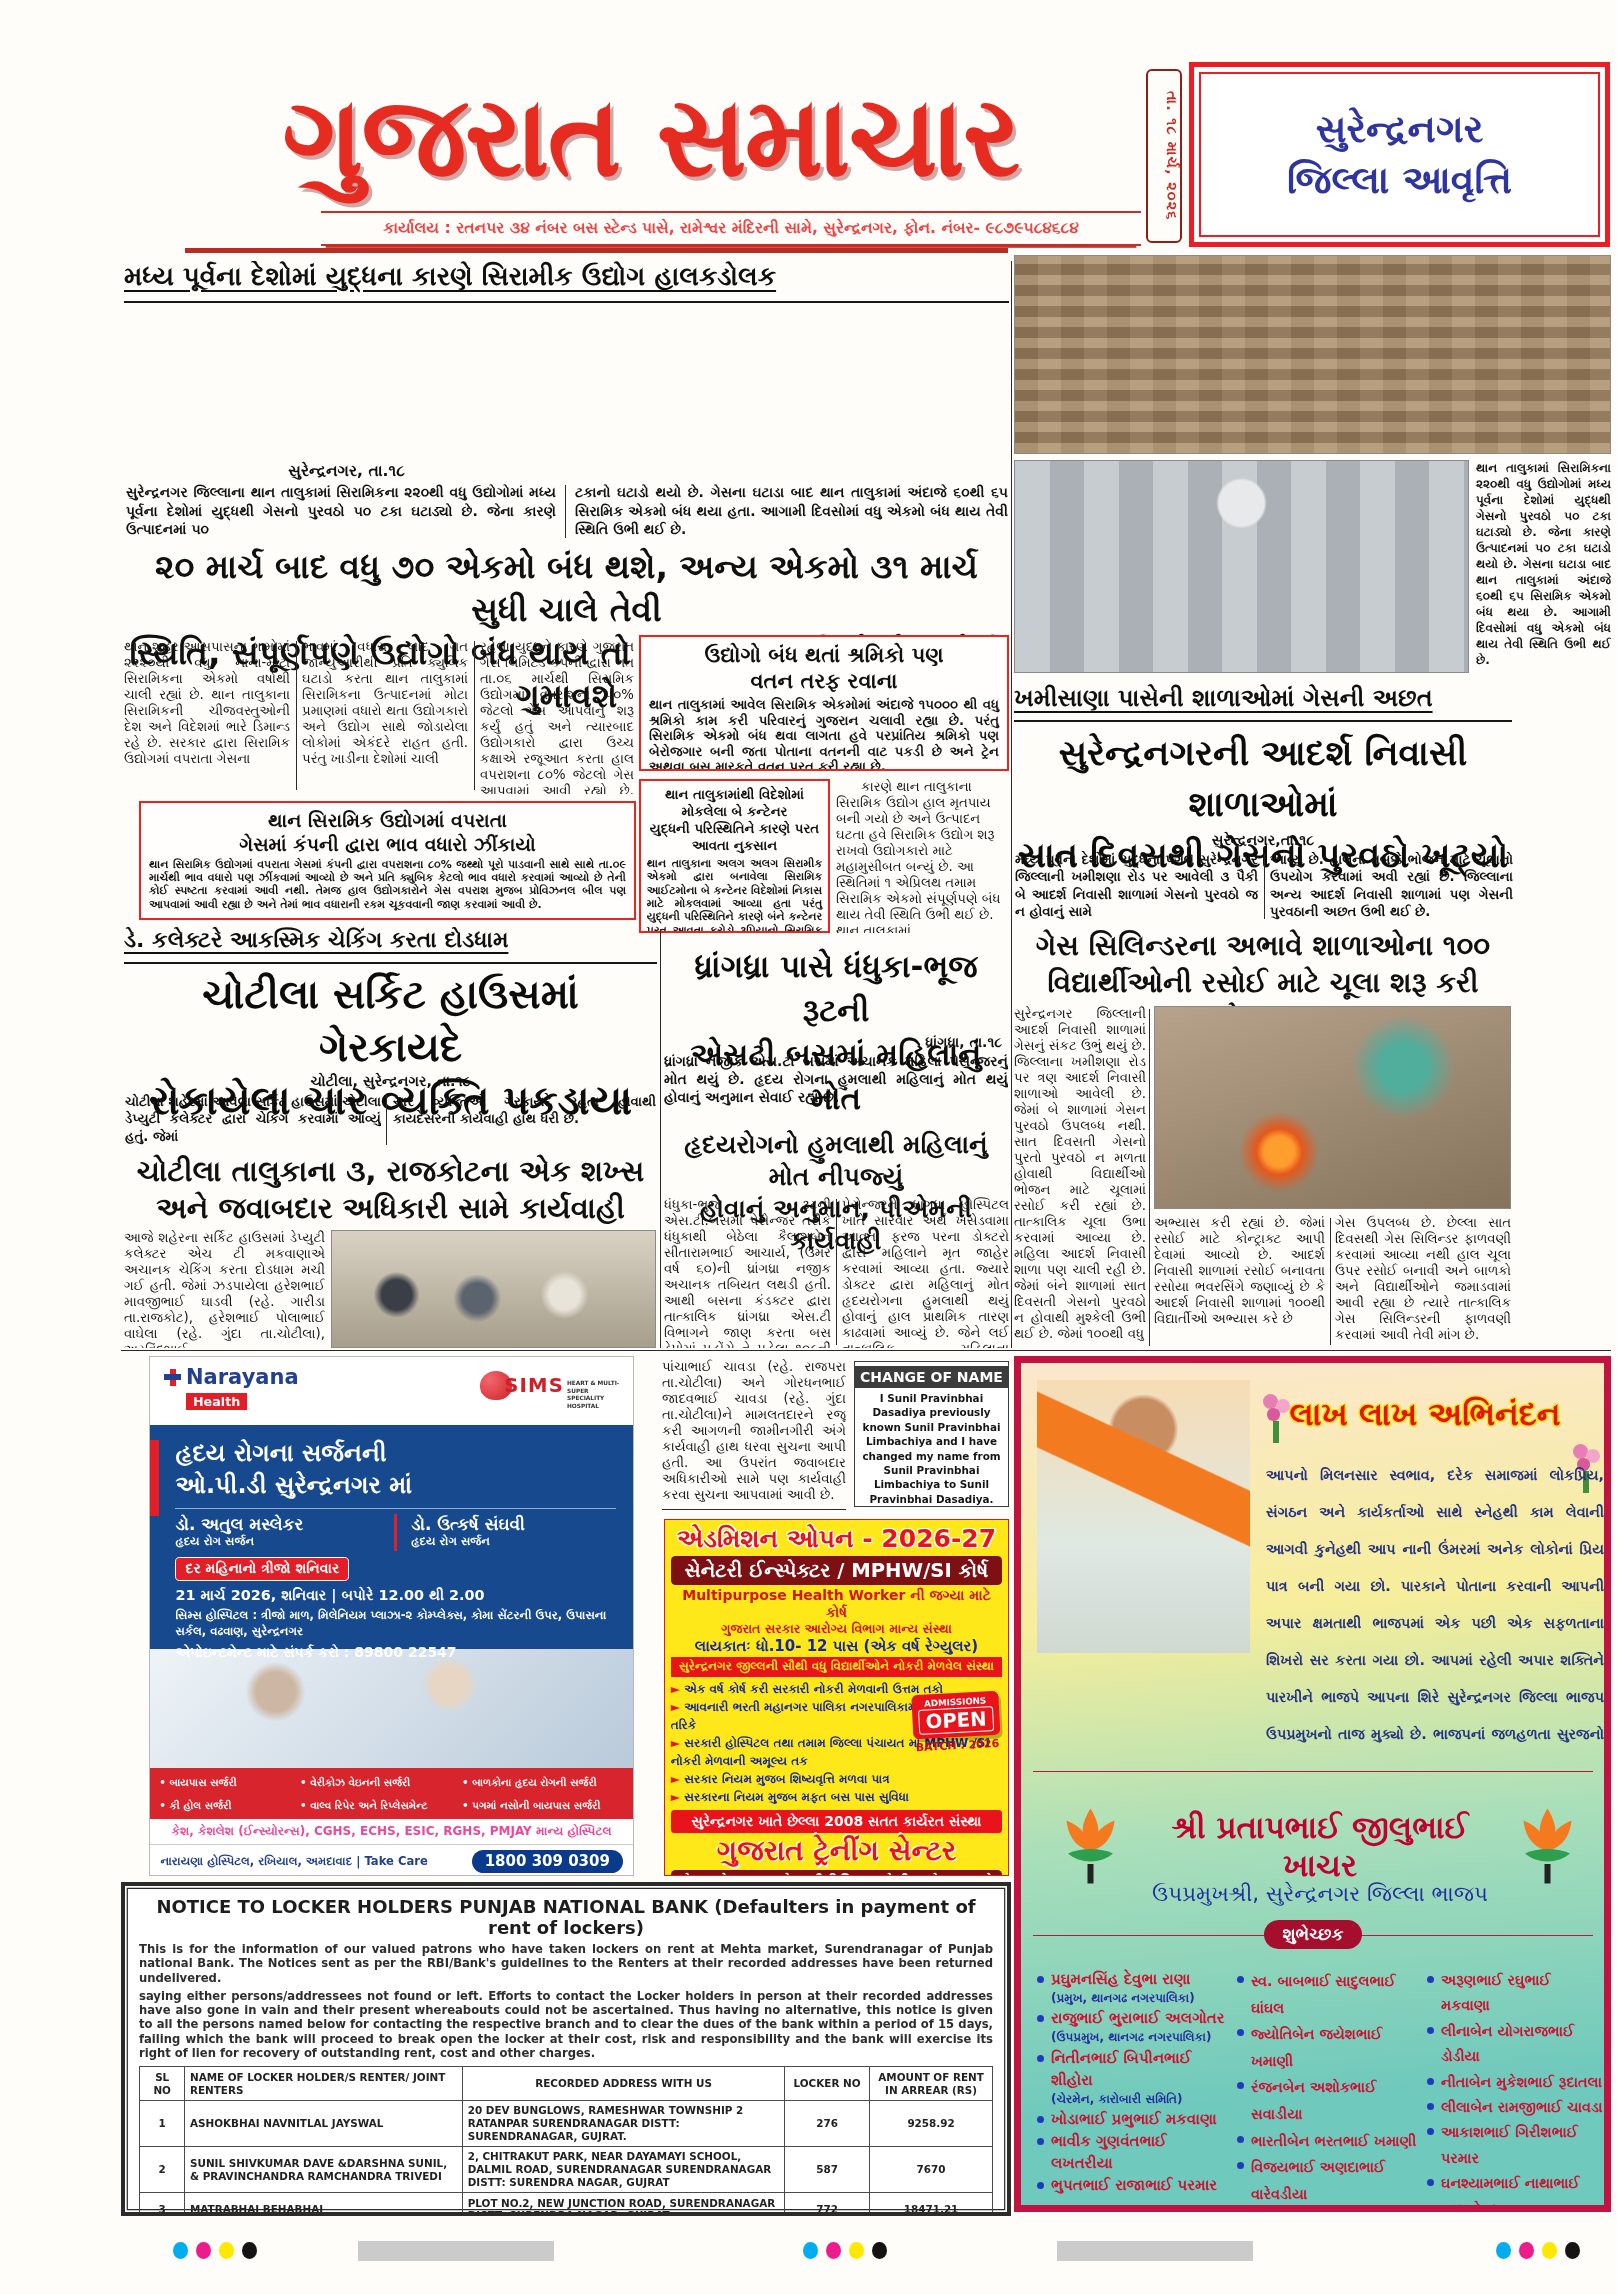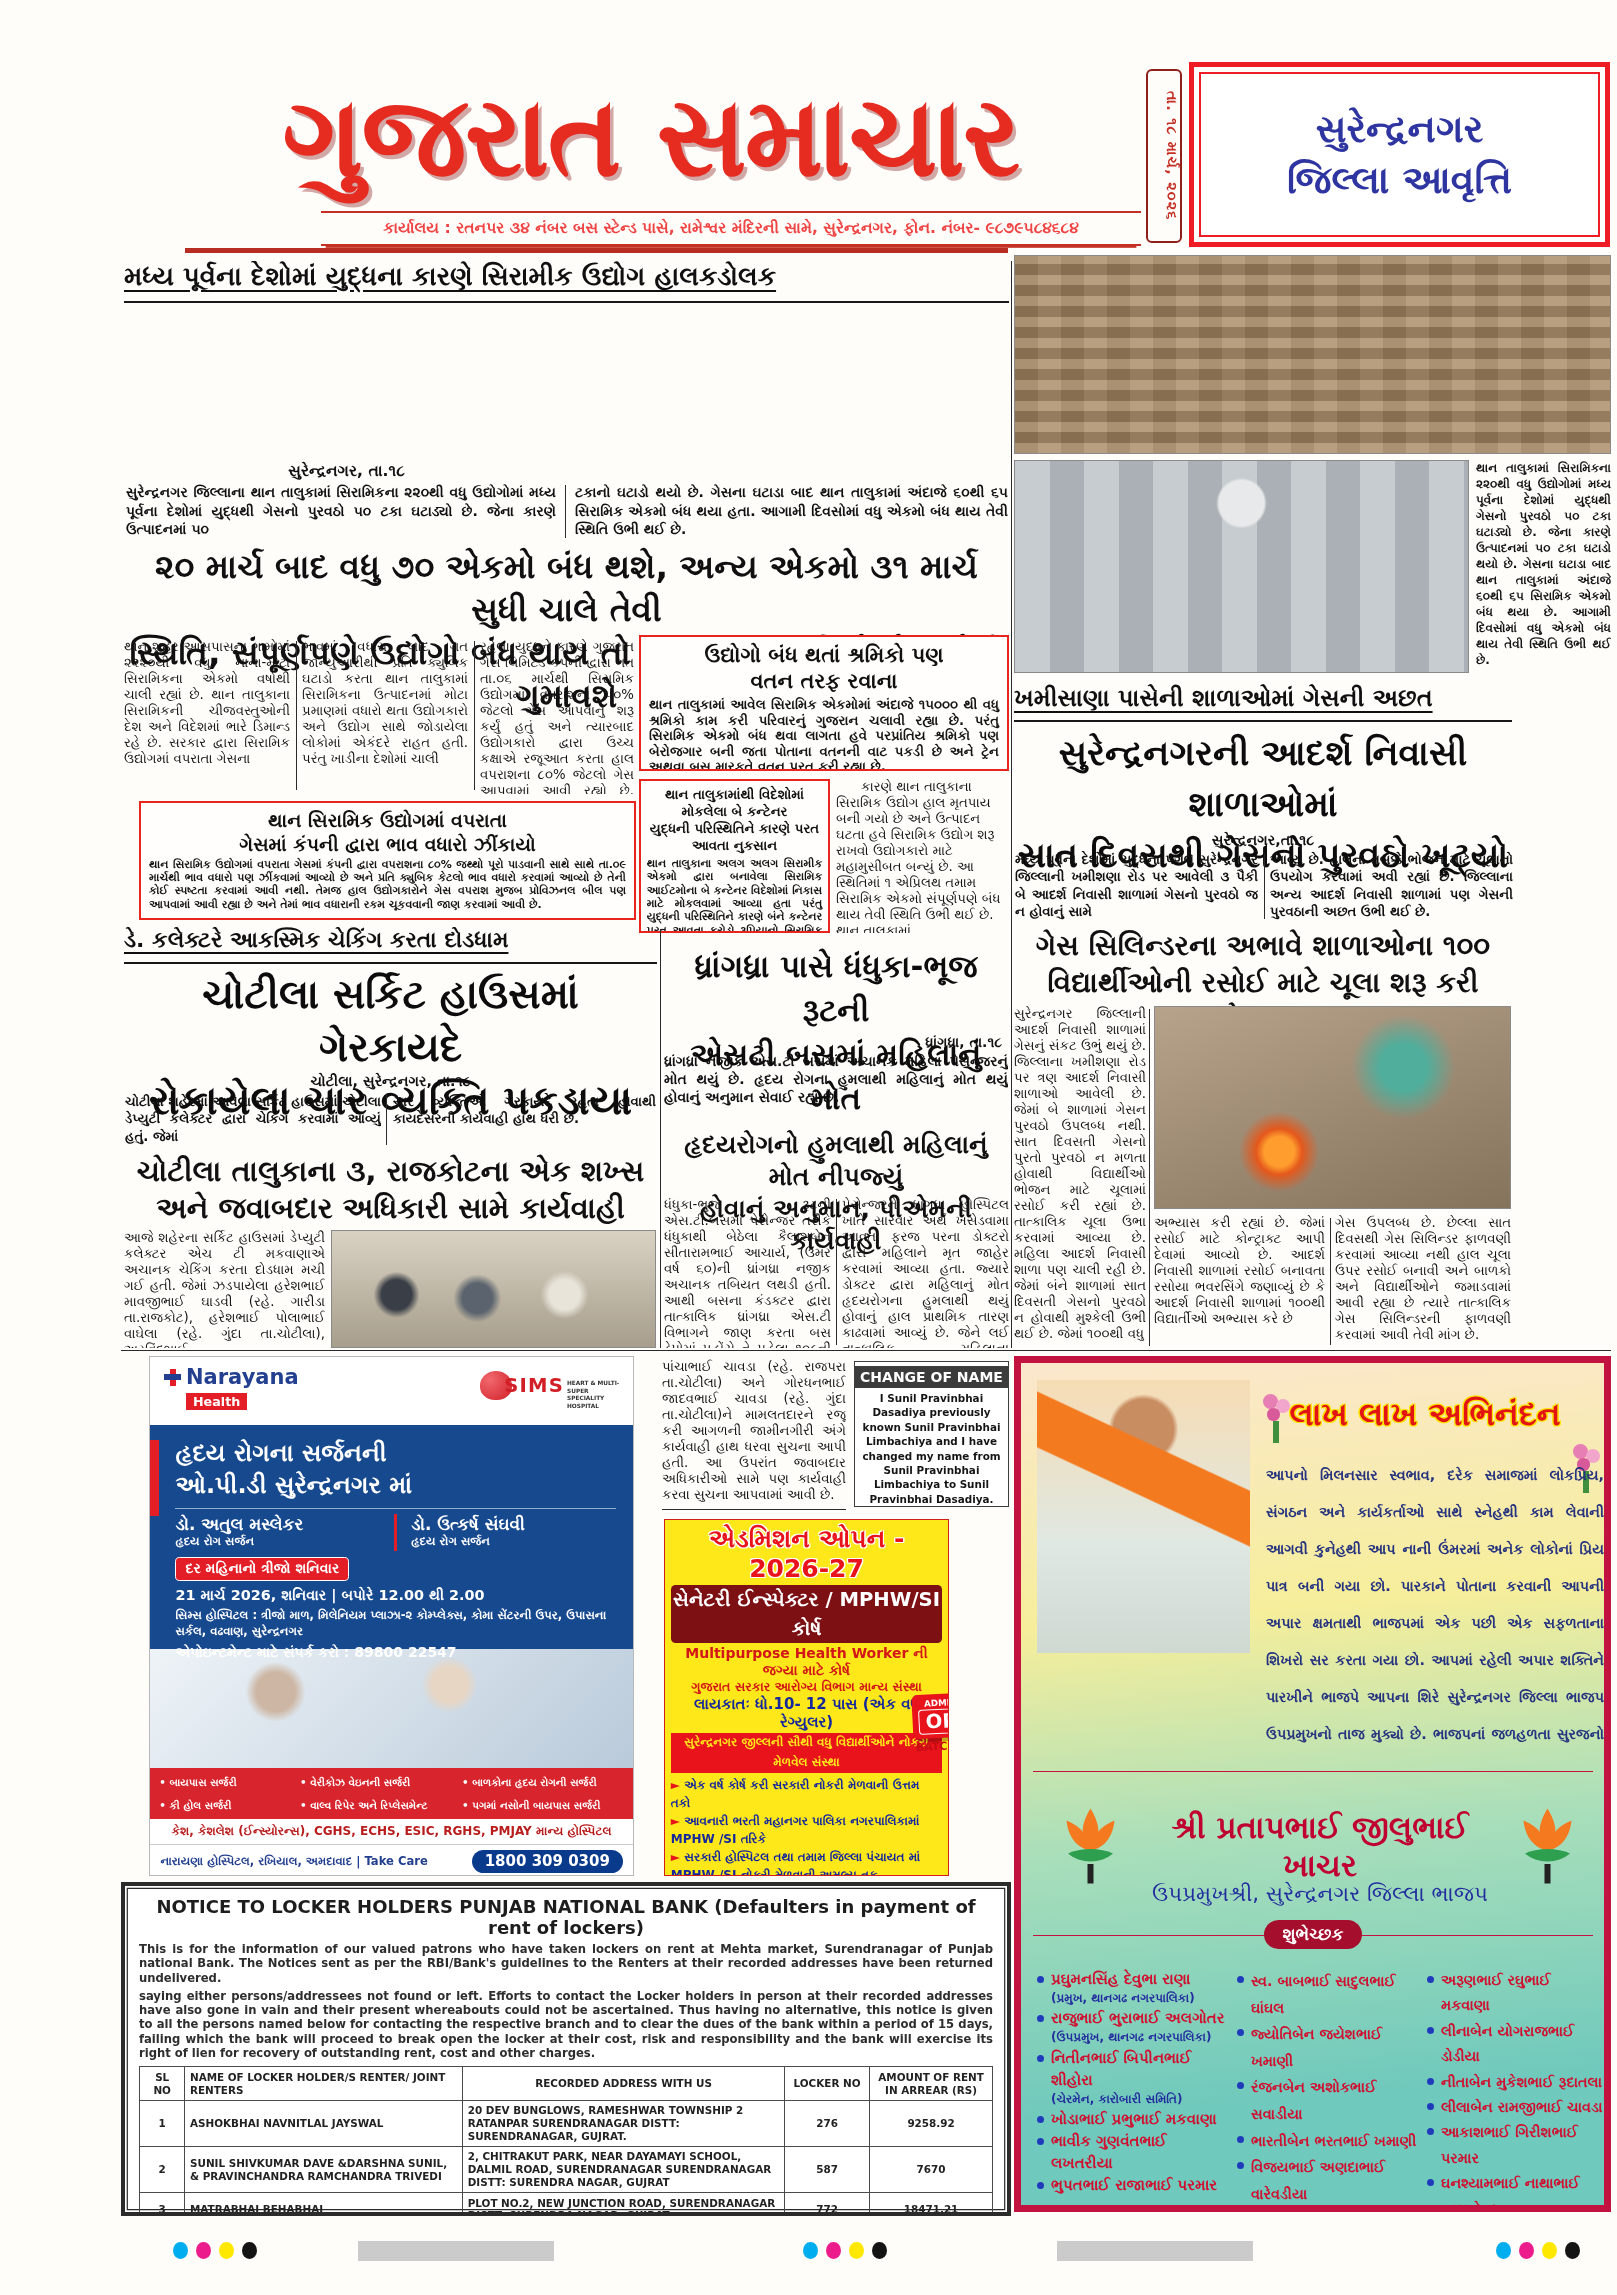--- a/index.html
+++ b/index.html
@@ -230,28 +230,28 @@
          linear-gradient(135deg,#eef3f7,#b9cada);"></div>
     <div class="redband" style="height:51px;display:grid;grid-template-columns:1fr 1.15fr 1.15fr;align-items:center;padding:2.3px 9.2px;box-sizing:border-box;">
 
     <div style="font-size:10.4px;font-weight:700;line-height:14px;">• <span>બાયપાસ સર્જરી</span></div>
         <div style="font-size:10.4px;font-weight:700;line-height:14px;">• <span>વેરીકોઝ વેઇનની સર્જરી</span></div>
         <div style="font-size:10.4px;font-weight:700;line-height:14px;">• <span>બાળકોના હૃદય રોગની સર્જરી</span></div>
         <div style="font-size:10.4px;font-weight:700;line-height:14px;">• <span>કી હોલ સર્જરી</span></div>
         <div style="font-size:10.4px;font-weight:700;line-height:14px;">• <span>વાલ્વ રિપેર અને રિપ્લેસમેન્ટ</span></div>
         <div style="font-size:10.4px;font-weight:700;line-height:14px;">• <span>પગમાં નસોની બાયપાસ સર્જરી</span></div>
       </div>
-    <div class="c" style="height:25.4px;line-height:25.4px;font-size:12px;font-weight:800;color:#b91c1c;background:#fff;">કેશ, કેશલેશ (ઈન્સ્યોરન્સ), CGHS, ECHS, ESIC, RGHS, PMJAY માન્ય હોસ્પિટલ</div>
+    <div class="c" style="height:25.4px;line-height:25.4px;font-size:12px;font-weight:800;color:#ec4899;background:#fff;">કેશ, કેશલેશ (ઈન્સ્યોરન્સ), CGHS, ECHS, ESIC, RGHS, PMJAY માન્ય હોસ્પિટલ</div>
     <div style="height:32px;background:#fff;display:flex;align-items:center;justify-content:space-between;padding:0 10.4px;border-top:0.6px solid #ccc;">
       <span style="font-size:11.6px;font-weight:800;color:#233f90;">નારાયણા હોસ્પિટલ, રખિયાલ, અમદાવાદ | Take Care</span>
       <span class="pill" style="background:#0a3a8c;color:#fff;font-size:15px;font-weight:800;padding:2.3px 12.7px;">1800 309 0309</span>
     </div>
   </div>
 
-  <div class="abs adm" style="left:664px;top:1519px;width:285px;height:357px;padding:3.5px 5.8px;">
+  <div class="abs adm" style="left:664px;top:1519px;width:345px;height:357px;padding:3.5px 5.8px;">
     <div class="c" style="font-size:25px;font-weight:800;color:#e8131b;text-shadow:-1.2px -1.2px 0 #fff,1.2px -1.2px 0 #fff,-1.2px 1.2px 0 #fff,1.2px 1.2px 0 #fff;">એડમિશન ઓપન - 2026-27</div>
     <div class="maroonband c" style="font-size:19.6px;font-weight:800;line-height:29px;margin-top:2.3px;">સેનેટરી ઈન્સ્પેક્ટર / MPHW/SI કોર્ષ</div>
     <div class="c" style="font-size:14px;font-weight:800;color:#d21619;margin-top:2.3px;">Multipurpose Health Worker ની જગ્યા માટે કોર્ષ</div>
     <div class="c" style="font-size:12.7px;font-weight:800;color:#d21619;">ગુજરાત સરકાર આરોગ્ય વિભાગ માન્ય સંસ્થા</div>
     <div class="c" style="font-size:15px;font-weight:800;color:#14279b;">લાયકાતઃ ધો.10- 12 પાસ (એક વર્ષ રેગ્યુલર)</div>
     <div class="c" style="background:#e8131b;color:#ffe81a;font-size:12px;font-weight:800;line-height:19.6px;margin-top:2.3px;">સુરેન્દ્રનગર જીલ્લની સૌથી વધુ વિદ્યાર્થીઓને નોકરી મેળવેલ સંસ્થા</div>
     <div style="margin-top:3.5px;">
 
     <div style="font-size:12px;font-weight:800;color:#14279b;line-height:18px;"><span style="color:#e8131b;">►</span> <span>એક વર્ષ કોર્ષ કરી સરકારી નોકરી મેળવાની ઉત્તમ તકો</span></div>
         <div style="font-size:12px;font-weight:800;color:#14279b;line-height:18px;"><span style="color:#e8131b;">►</span> <span>આવનારી ભરતી મહાનગર પાલિકા નગરપાલિકામાં MPHW /SI તરિકે</span></div>

